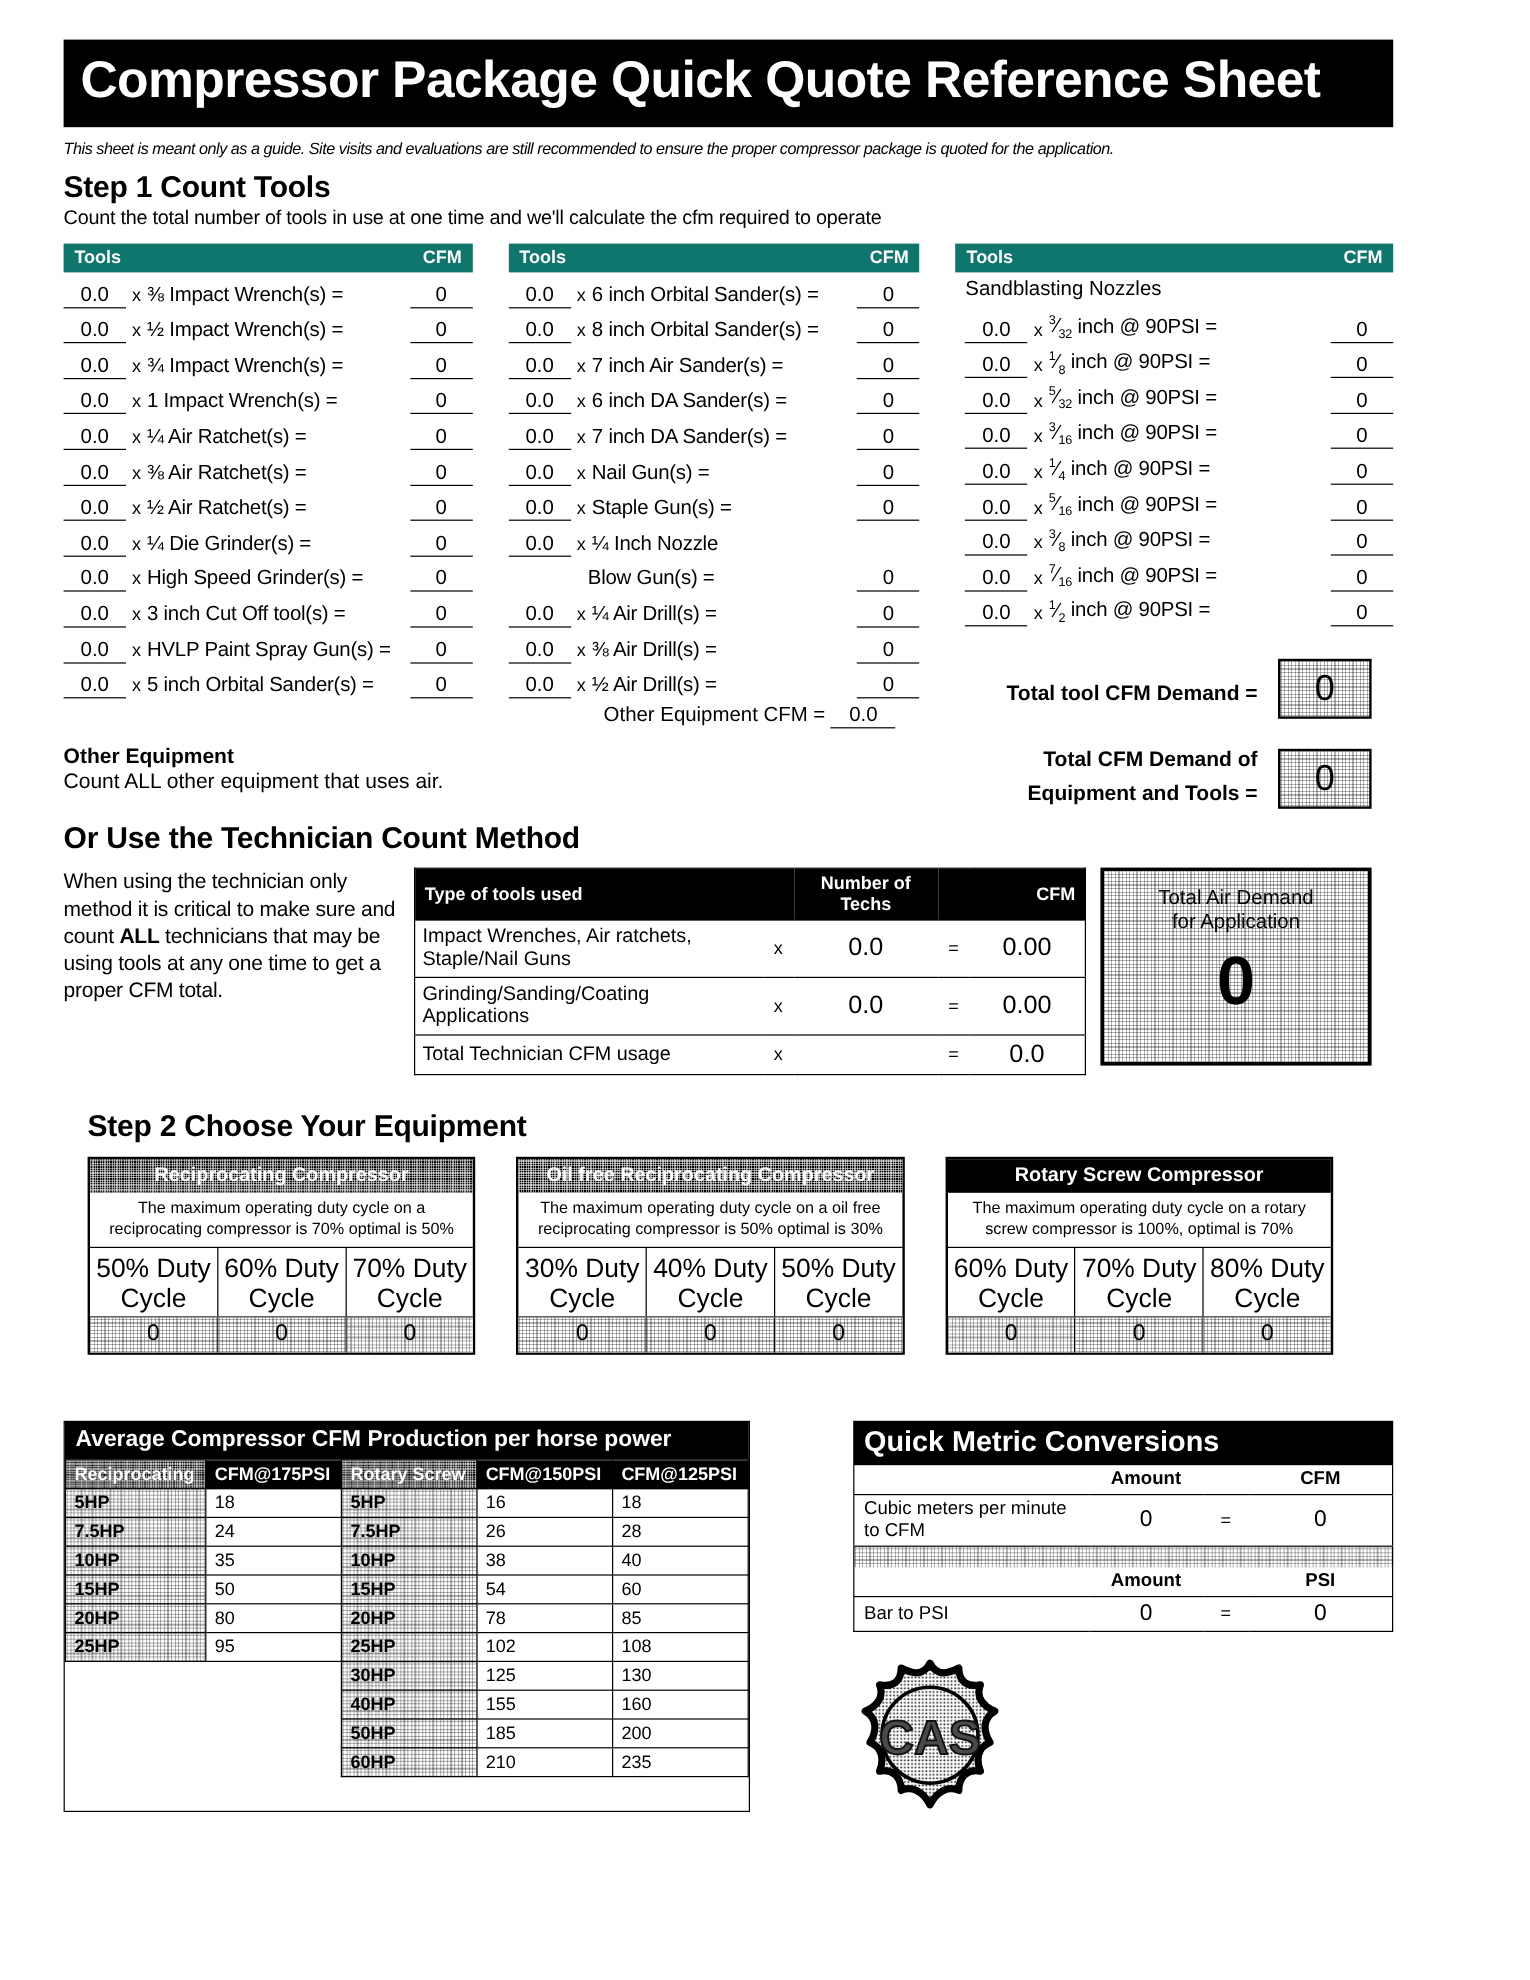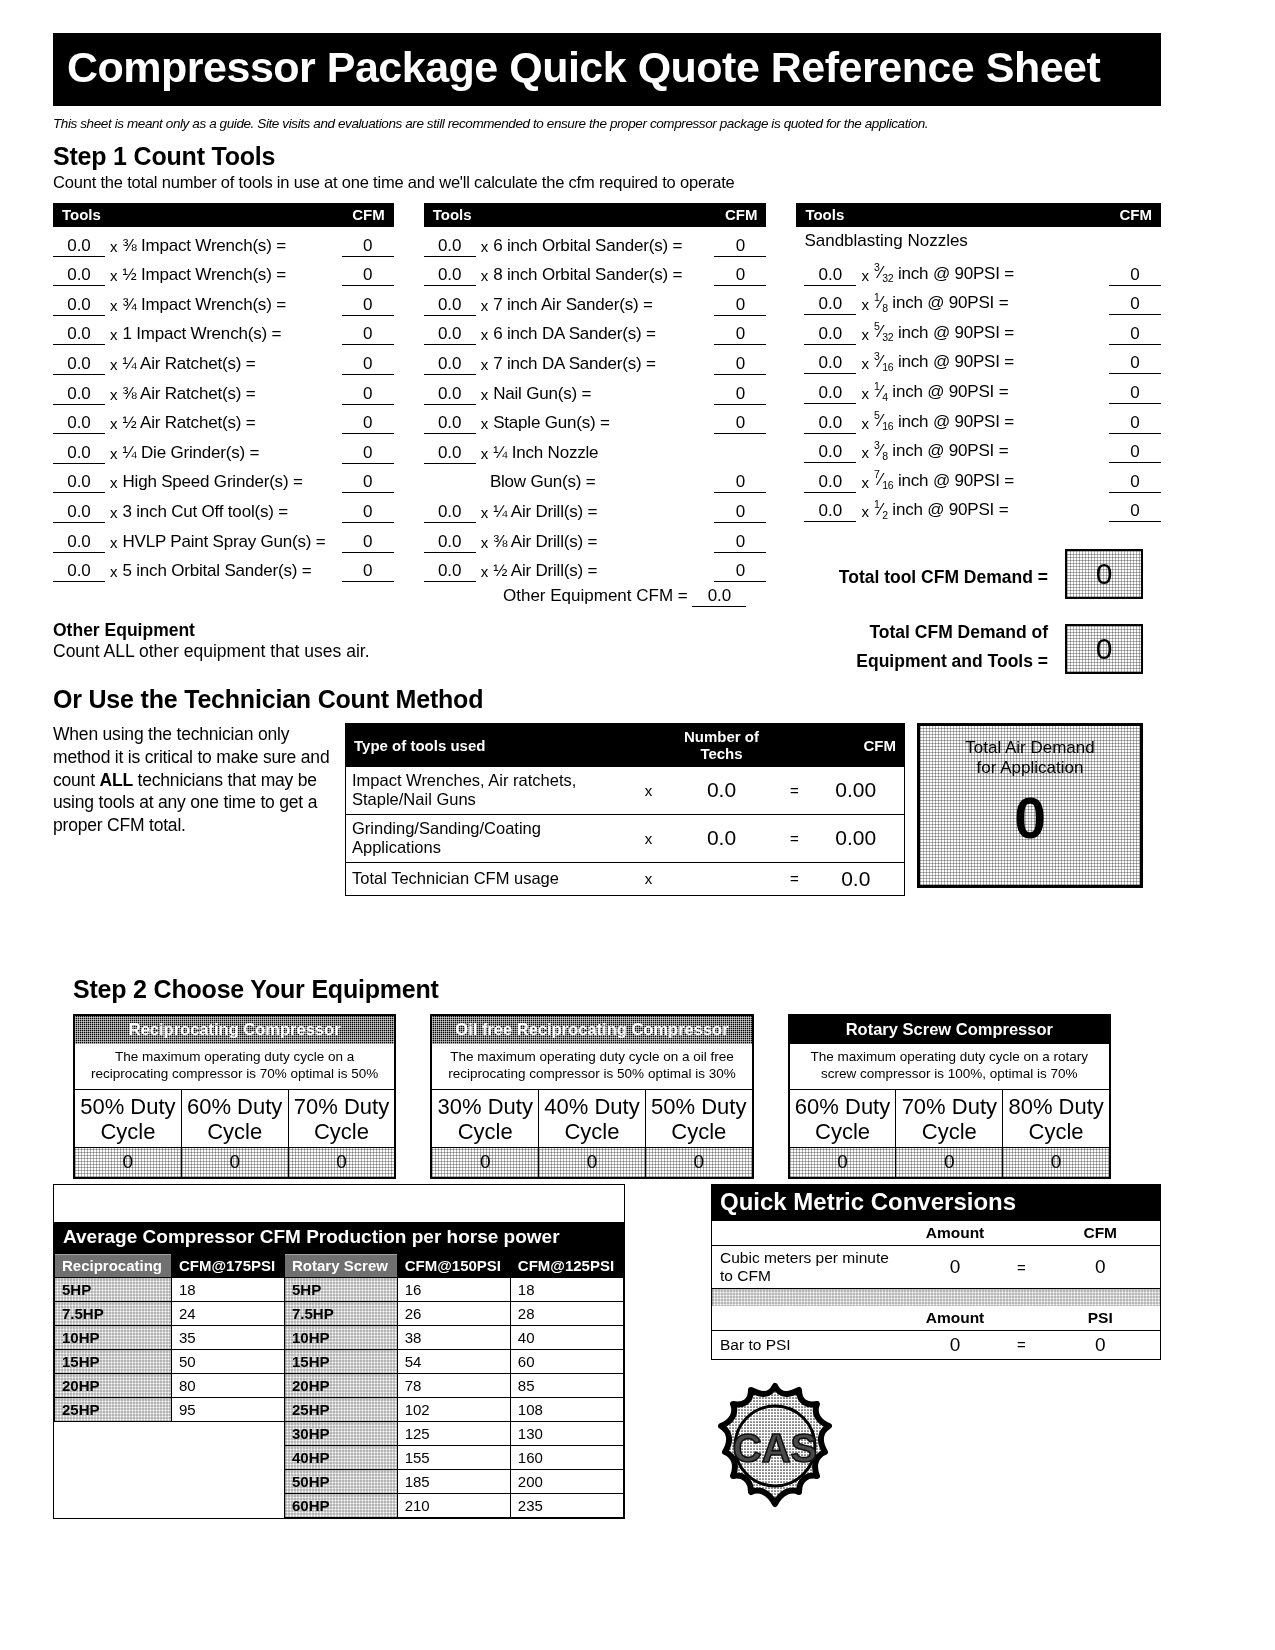--- a/index.html
+++ b/index.html
@@ -30,21 +30,21 @@
   .step-sub { font-size:16.5px; margin-top:2px; letter-spacing:-0.2px; }
 
   
   .tools-row { display:flex; gap:30px; margin-top:11px; }
   .tcol { position:relative; }
   .tcol.c1 { width:342px; }
   .tcol.c2 { width:344px; }
   .tcol.c3 { width:366px; }
 
   .thead {
-    background:#000000; color:#fff; font-weight:bold; font-size:15px;
+    background:#0f766e; color:#fff; font-weight:bold; font-size:15px;
     display:flex; justify-content:space-between;
     padding:3px 9px 4px 9px;
   }
   .trow { display:flex; align-items:flex-end; height:29.6px; }
   .qty {
     width:52px; text-align:center; font-size:17px;
     border-bottom:1.3px solid #000; line-height:19px; padding-bottom:1px;
     flex:0 0 52px;
   }
   .xm { font-size:15px; padding:0 5px 2px 5px; }
@@ -133,21 +133,21 @@
            background-image:
              repeating-linear-gradient(0deg, rgba(0,0,0,.30) 0 1px, transparent 1px 3px),
              repeating-linear-gradient(90deg, rgba(0,0,0,.30) 0 1px, transparent 1px 3px);
            background-color:#fff; }
   .eqval:last-child { border-right:none; }
 
   
   .bottomrow { display:flex; gap:86px; margin-top:29px; }
   .avgtbl { width:572px; border:1.6px solid #000; }
   .avgtbl .cap { background:#000; color:#fff; font-weight:bold; font-size:19px;
-                 padding:4px 9px 5px 9px;margin-top:37px; }
+                 padding:4px 9px 5px 9px; }
   .avgtbl table { width:100%; }
   .avgtbl th, .avgtbl td { border:1.3px solid #000; font-size:15px; padding:3px 7px; text-align:left; }
   .avgtbl th { background:#000; color:#fff; font-weight:bold; }
   .avgtbl th.scr, .avgtbl td.scr {
     color:#000; font-weight:bold;
     background-color:#fff;
     background-image:
       repeating-linear-gradient(0deg, rgba(0,0,0,.32) 0 1px, transparent 1px 3px),
       repeating-linear-gradient(90deg, rgba(0,0,0,.32) 0 1px, transparent 1px 3px);
   }
@@ -479,21 +479,21 @@
       </table>
 
       <div class="tad">
         <div class="t">Total Air Demand</div>
         <div class="t">for Application</div>
         <div class="big">0</div>
       </div>
     </div>
   </div>
 
-  <div style="position:absolute; left:0px; top:975px; width:1058px;padding-left:20px;">
+  <div style="position:absolute; left:0px; top:925px; width:1058px;padding-left:20px;">
     <div class="sec-head">Step 2  Choose Your Equipment</div>
     <div class="eqrow" id="eqrow">
         <div class="eqbox b1">
           <div class="eqhead screen">Reciprocating Compressor</div>
           <div class="eqdesc">The maximum operating duty cycle on a reciprocating compressor is 70% optimal is 50%</div>
           <div class="eqcells">
             <div class="eqcell">50% Duty<br>Cycle</div>
             <div class="eqcell">60% Duty<br>Cycle</div>
             <div class="eqcell">70% Duty<br>Cycle</div>
           </div>

